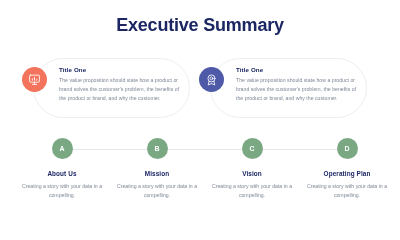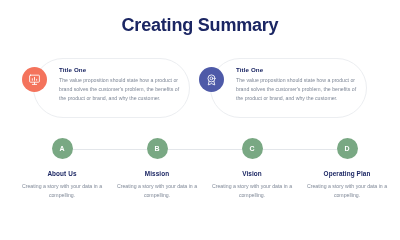--- a/index.html
+++ b/index.html
@@ -133,21 +133,21 @@
   .step-body {
     font-size: 5.2px;
     line-height: 1.8;
     color: #7e8796;
     padding: 0 8px;
   }
 </style>
 </head>
 <body>
 
-<div class="slide-title">Creating Summary</div>
+<div class="slide-title">Executive Summary</div>
 
 <div class="cards-row">
 
   <div class="card card-1">
     <div class="card-icon" style="background:#f4735c;">
       <svg width="13" height="13" viewBox="0 0 24 24" fill="none" stroke="#ffffff" stroke-width="1.6" stroke-linecap="round" stroke-linejoin="round">
         <rect x="3" y="4" width="18" height="13" rx="1.5"></rect>
         <line x1="12" y1="17" x2="12" y2="21"></line>
         <line x1="8" y1="21" x2="16" y2="21"></line>
         <line x1="8" y1="13.5" x2="8" y2="10.5"></line>

